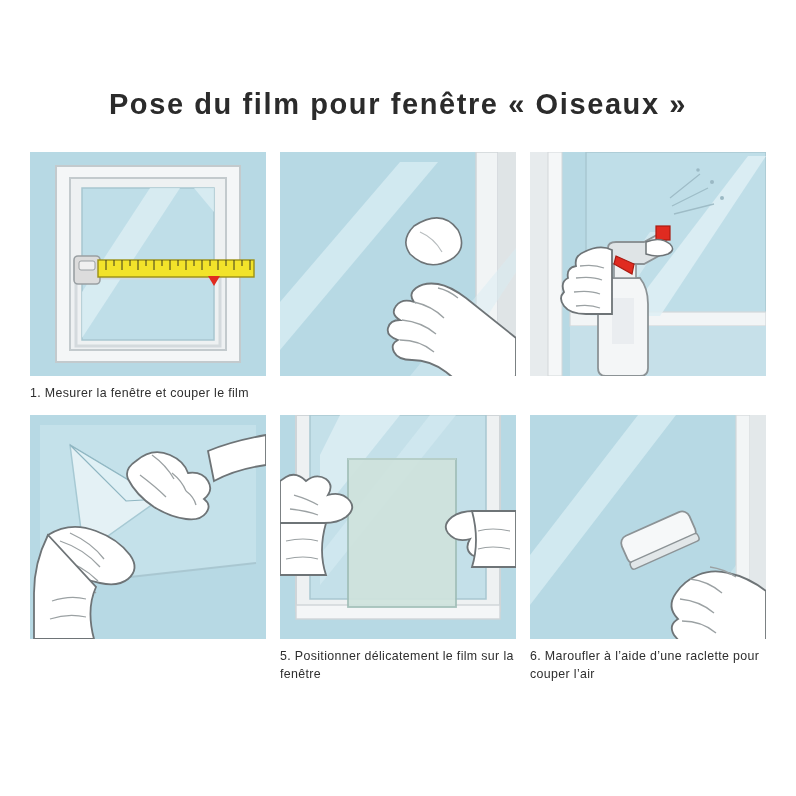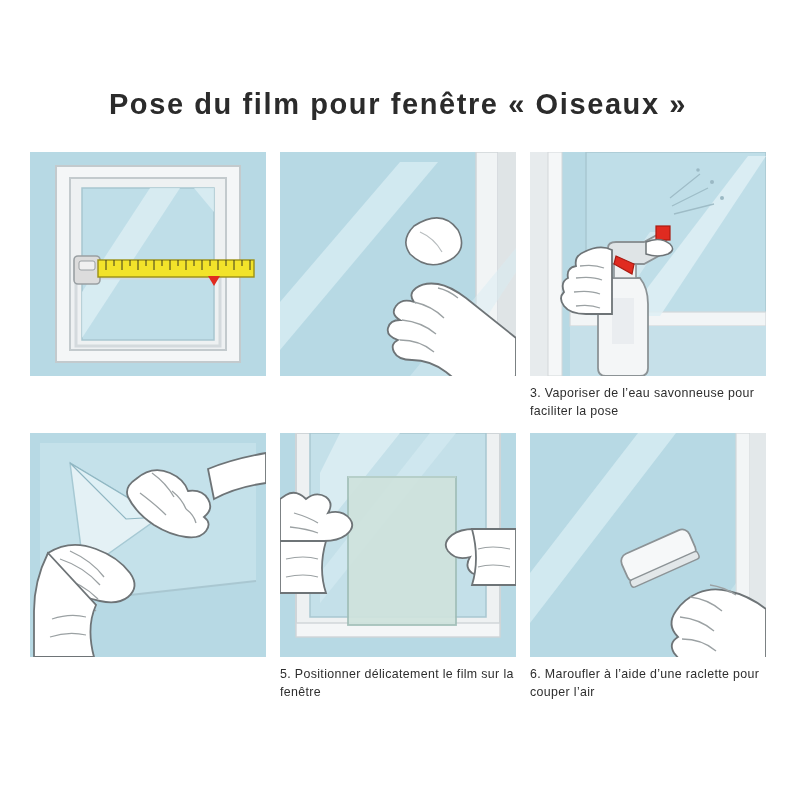--- a/index.html
+++ b/index.html
@@ -122,20 +122,24 @@
             <line x1="188" y1="108" x2="188" y2="118"></line>
               <line x1="196" y1="108" x2="196" y2="114"></line>
             <line x1="204" y1="108" x2="204" y2="118"></line>
               <line x1="212" y1="108" x2="212" y2="114"></line>
             <line x1="220" y1="108" x2="220" y2="118"></line>
           </g>
 
           <polygon points="178,124 190,124 184,134" fill="#e02b20"></polygon>
         </svg>
       </div>
+      <div class="caption">
+        <span class="num">1.</span>
+        <span>Mesurer la fenêtre et couper le film</span>
+      </div>
     </div>
 
     <div class="cell">
       <div class="panel">
         <svg class="svgfull" viewBox="0 0 236 224">
           <rect x="0" y="0" width="236" height="224" fill="#b7d9e4"></rect>
 
           <rect x="196" y="0" width="22" height="224" fill="#f1f4f5" stroke="#cfd5d8" stroke-width="1.5"></rect>
           <rect x="218" y="0" width="18" height="224" fill="#dfe4e6"></rect>
 
@@ -198,24 +202,20 @@
           <g fill="none" stroke="#9ba1a3" stroke-width="1.3">
             <path d="M50 114 q14 -2 24 2"></path>
             <path d="M46 126 q16 -2 26 2"></path>
             <path d="M44 140 q16 -2 26 2"></path>
             <path d="M46 154 q14 -2 24 2"></path>
           </g>
 
           <path d="M116 90 q14 -6 24 2 q6 6 -2 10 q-10 4 -22 0 z" fill="#ffffff" stroke="#6e7477" stroke-width="1.5"></path>
         </svg>
       </div>
-      <div class="caption">
-        <span class="num">3.</span>
-        <span>Vaporiser de l’eau savonneuse pour faciliter la pose</span>
-      </div>
     </div>
 
     <div class="cell">
       <div class="panel">
         <svg class="svgfull" viewBox="0 0 236 224">
           <rect x="0" y="0" width="236" height="224" fill="#b7d9e4"></rect>
 
           <polygon points="10,10 226,10 226,148 10,172" fill="#cfe7ee" opacity="0.55"></polygon>
 
           <polygon points="40,30 130,84 54,138" fill="#ffffff" opacity="0.55" stroke="#8fb6c2" stroke-width="1.5"></polygon>

